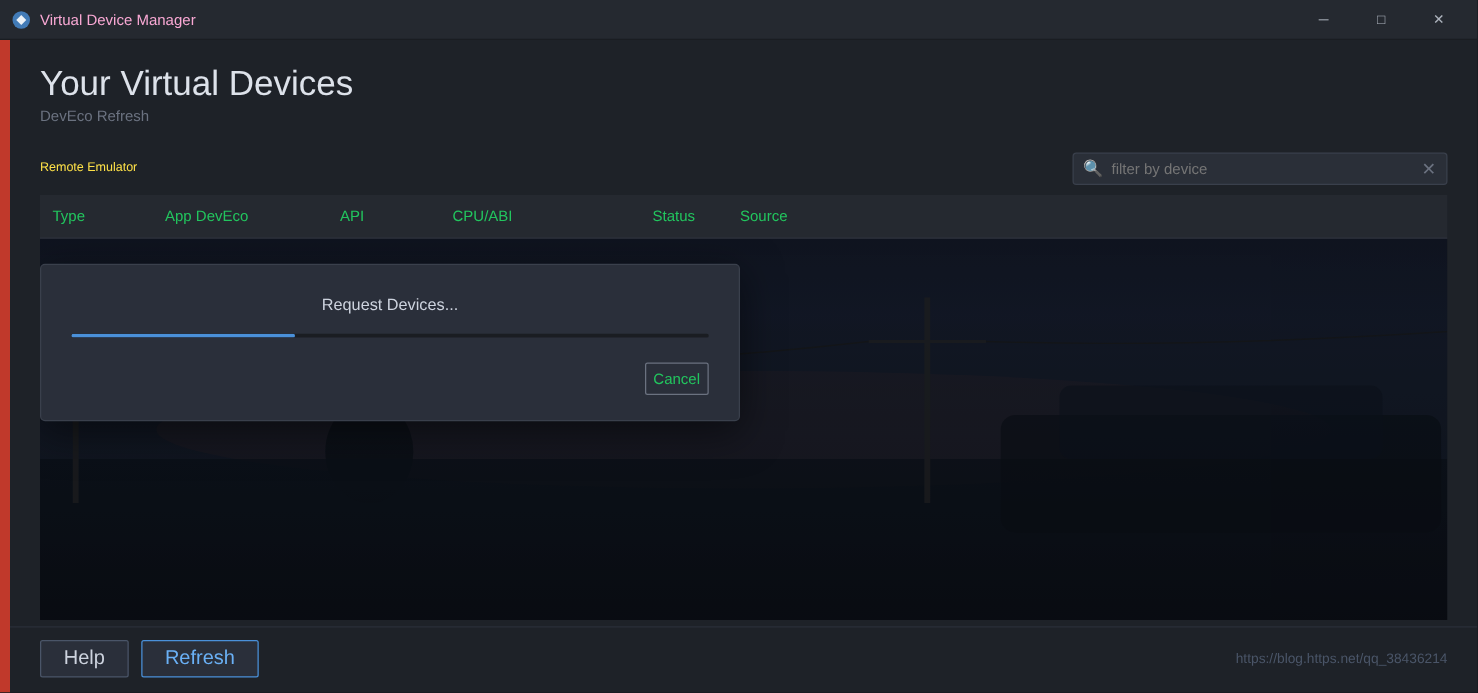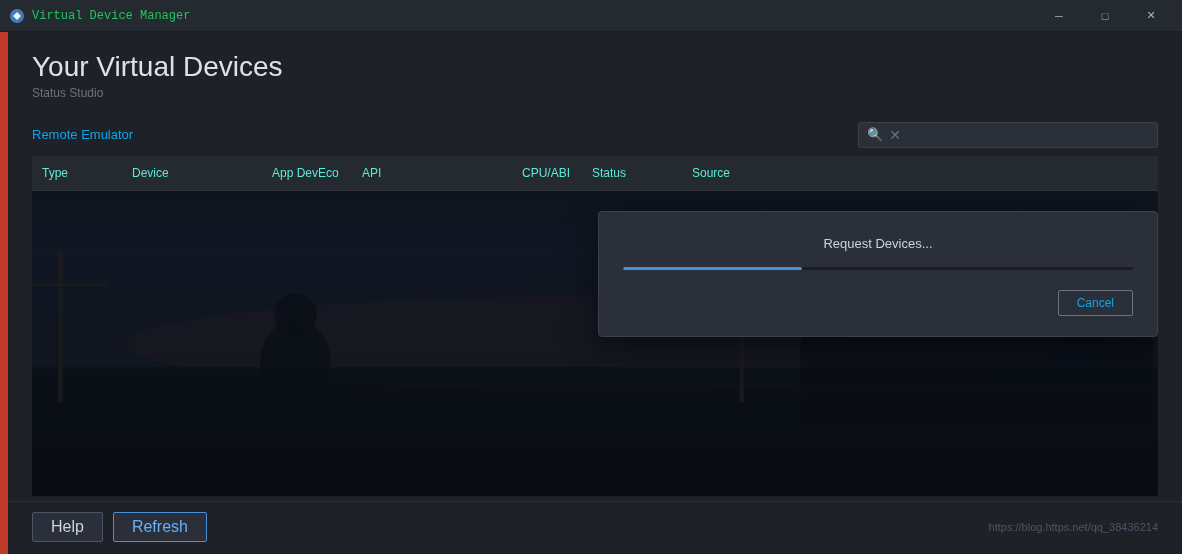--- a/index.html
+++ b/index.html
@@ -35,23 +35,22 @@
       justify-content: center;
     }
 
     .title-bar-icon svg {
       width: 16px;
       height: 16px;
     }
 
     .title-bar-title {
       font-size: 12px;
-      color: #22c55e;
+      color: #f9a8d4;
       flex: 1;
-      font-family: Liberation Mono, monospace;
     }
 
     .title-bar-controls {
       display: flex;
       gap: 0;
     }
 
     .title-bar-btn {
       width: 46px;
       height: 32px;
@@ -110,22 +109,22 @@
     
     .section-row {
       display: flex;
       align-items: center;
       justify-content: space-between;
       padding: 8px 24px;
       margin-top: 4px;
     }
 
     .section-title {
-      font-size: 13px;
-      color: #0ea5e9;
+      font-size: 10px;
+      color: #fde047;
       font-weight: 400;
     }
 
     
     .search-box {
       display: flex;
       align-items: center;
       background: #2a2f38;
       border: 1px solid #3a404c;
       border-radius: 3px;
@@ -166,21 +165,21 @@
       display: grid;
       grid-template-columns: 90px 140px 90px 160px 70px 100px 120px 120px 1fr;
       background: #252930;
       border-bottom: 1px solid #2e333d;
       padding: 0;
     }
 
     .th {
       padding: 10px 10px;
       font-size: 12px;
-      color: #5eead4;
+      color: #22c55e;
       font-weight: 500;
     }
 
     
     .table-body {
       position: relative;
       height: calc(100% - 40px);
       overflow: hidden;
     }
 
@@ -198,21 +197,21 @@
       opacity: 0.7;
     }
 
     
     .dialog-overlay {
       position: absolute;
       inset: 0;
       background: rgba(0,0,0,0.4);
       display: flex;
       align-items: flex-start;
-      justify-content: flex-end;
+      justify-content: flex-start;
       padding-top: 20px;
       z-index: 100;
     }
 
     .dialog {
       background: #2a2f3a;
       border: 1px solid #3a404c;
       border-radius: 4px;
       width: 560px;
       padding: 24px 24px 20px;
@@ -246,22 +245,22 @@
     }
 
     .dialog-actions {
       display: flex;
       justify-content: flex-end;
     }
 
     .btn-cancel {
       background: #2a2f3a;
       border: 1px solid #6b7280;
-      color: #0ea5e9;
-      padding: 5px 18px;
+      color: #22c55e;
+      padding: 5px 6px;
       font-size: 12px;
       cursor: pointer;
       border-radius: 2px;
     }
 
     
     .footer {
       display: flex;
       align-items: center;
       justify-content: space-between;
@@ -322,36 +321,36 @@
     <button class="title-bar-btn close">✕</button>
   </div>
 </div>
 
 <div class="left-accent"></div>
 
 <div class="main-content">
 
   <div class="header">
     <div class="page-title">Your Virtual Devices</div>
-    <div class="page-subtitle">Status Studio</div>
+    <div class="page-subtitle">DevEco Refresh</div>
   </div>
 
   <div class="section-row">
     <span class="section-title">Remote Emulator</span>
     <div class="search-box">
       <span class="search-icon-svg">🔍</span>
+      <input class="search-input" type="text" value="" placeholder="filter by device" style="">
       <span class="search-clear">✕</span>
     </div>
   </div>
 
   <div class="table-area">
 
     <div class="table-header">
       <div class="th">Type</div>
-      <div class="th">Device</div>
       <div class="th">App DevEco</div>
       <div class="th">API</div>
       <div class="th">CPU/ABI</div>
       <div class="th">Status</div>
       <div class="th">Source</div>
     </div>
 
     <div class="table-body">
       <div class="bg-scene"></div>
 

